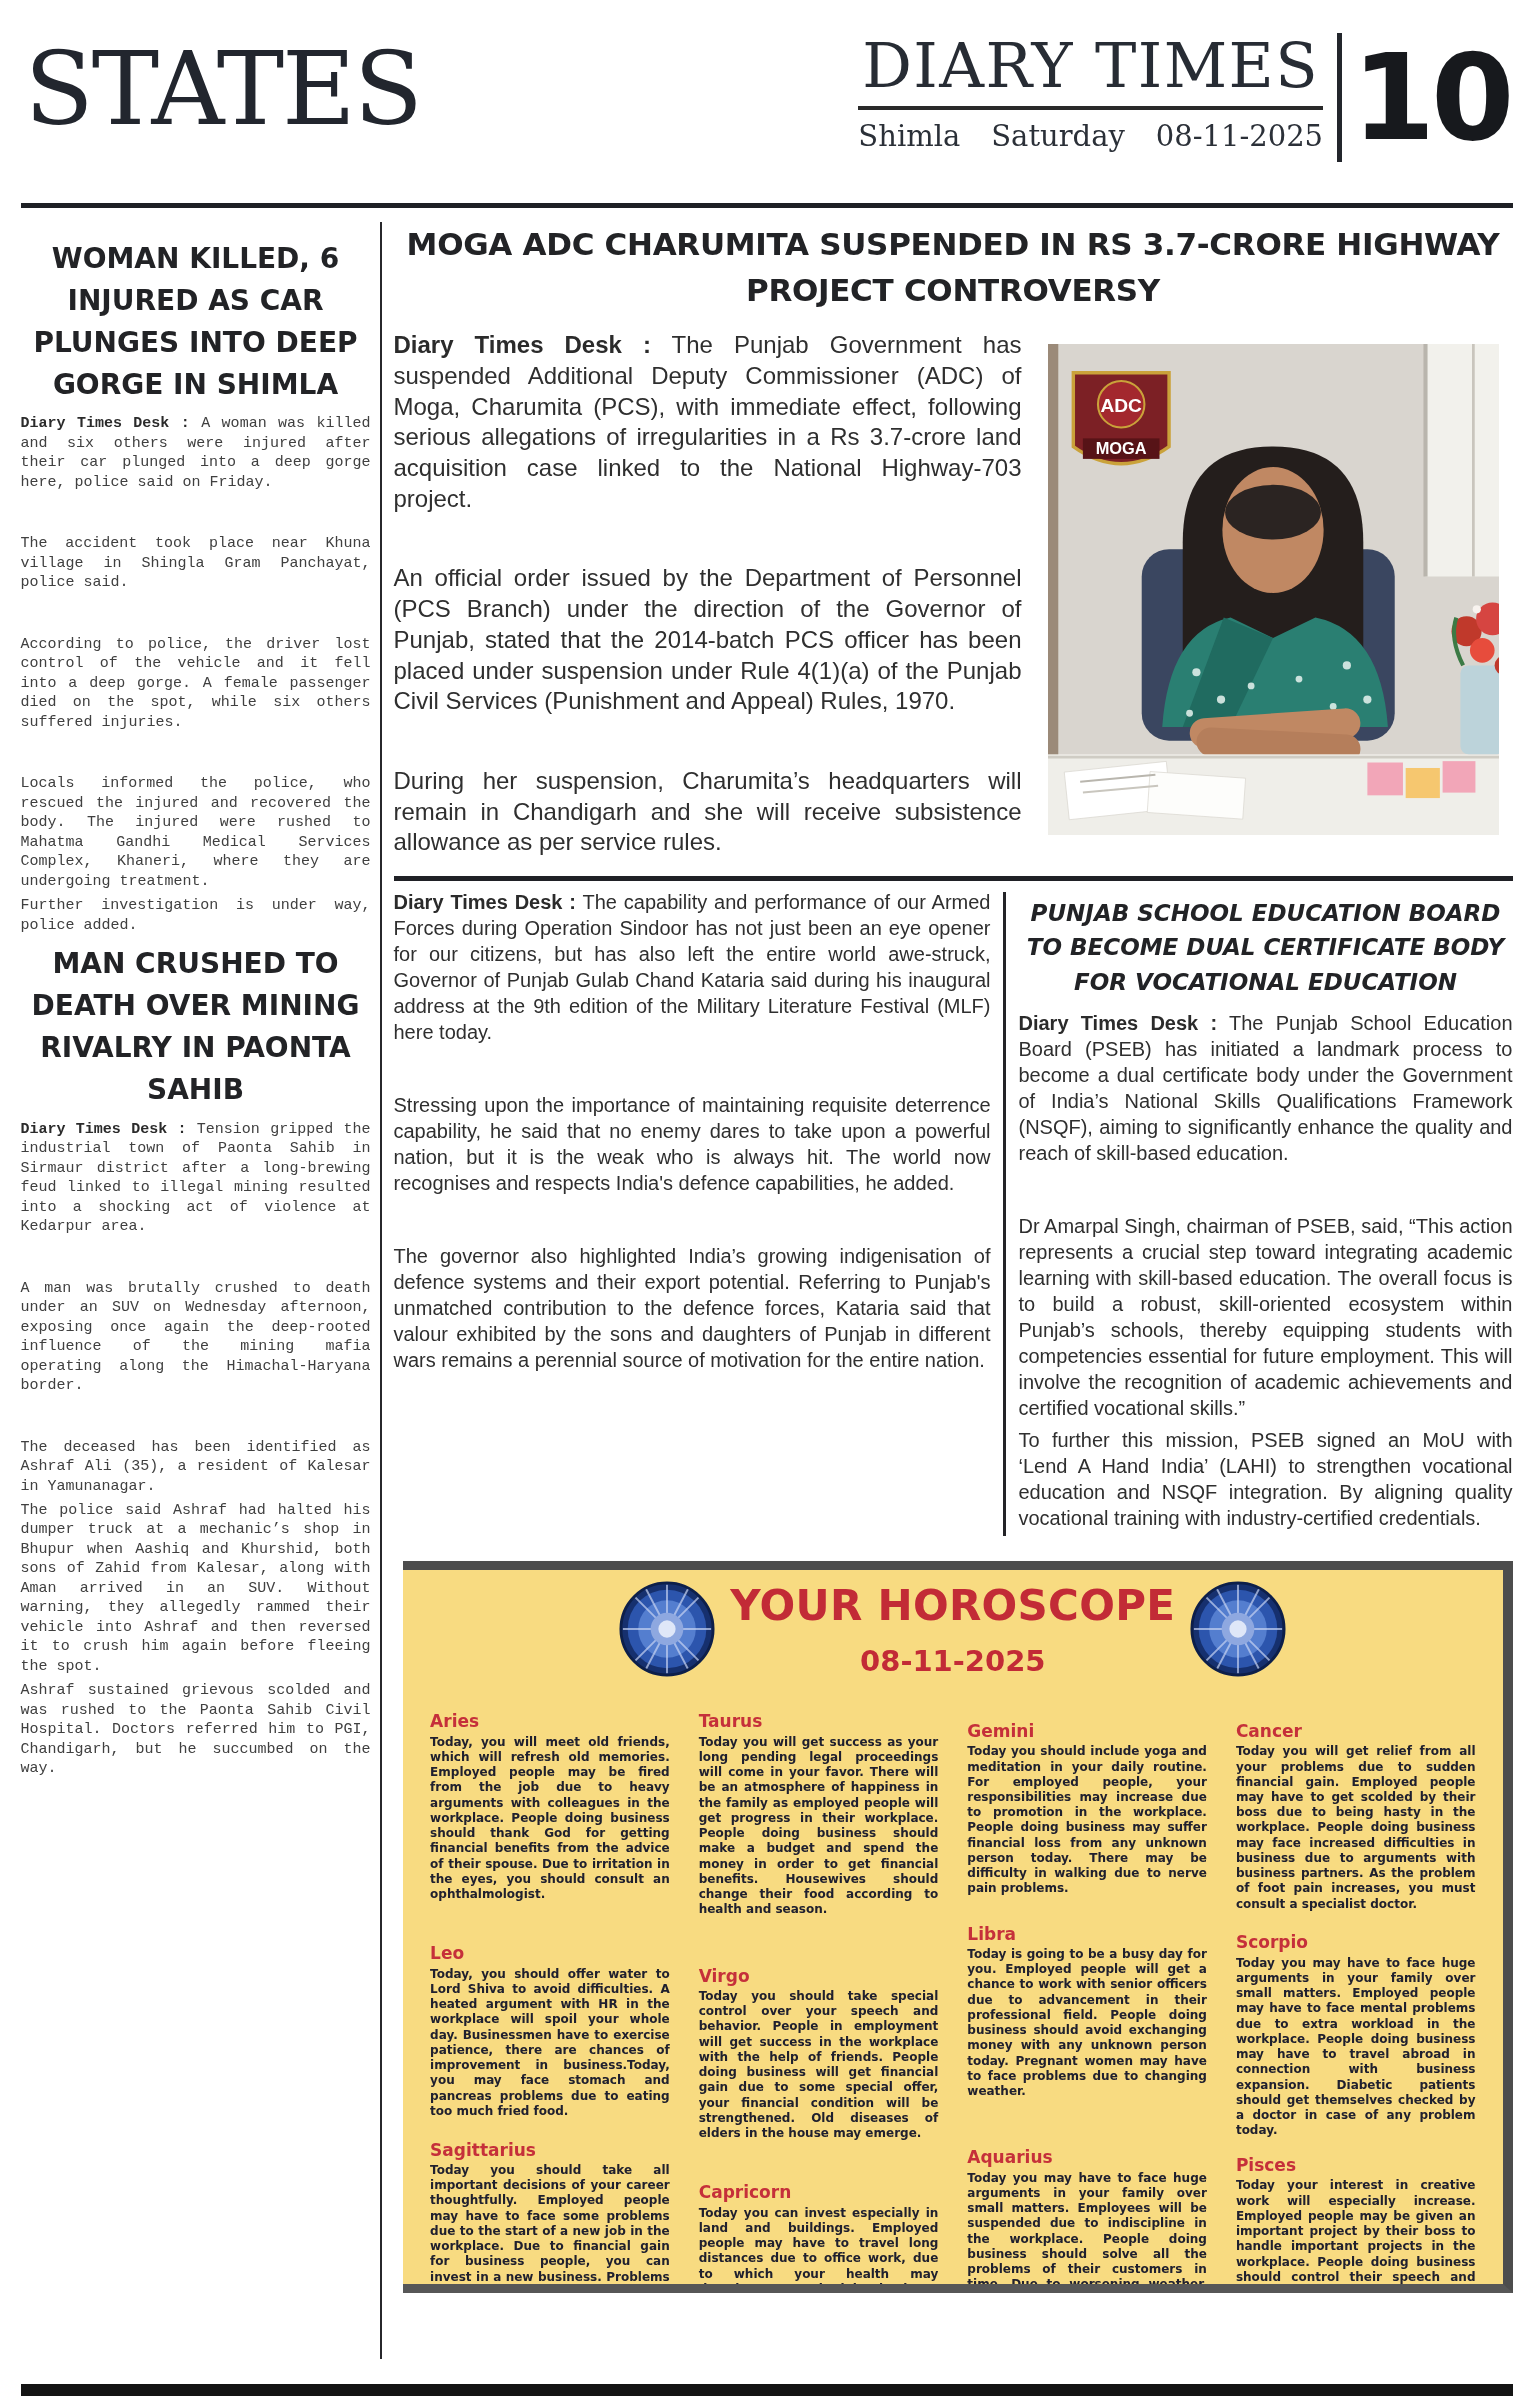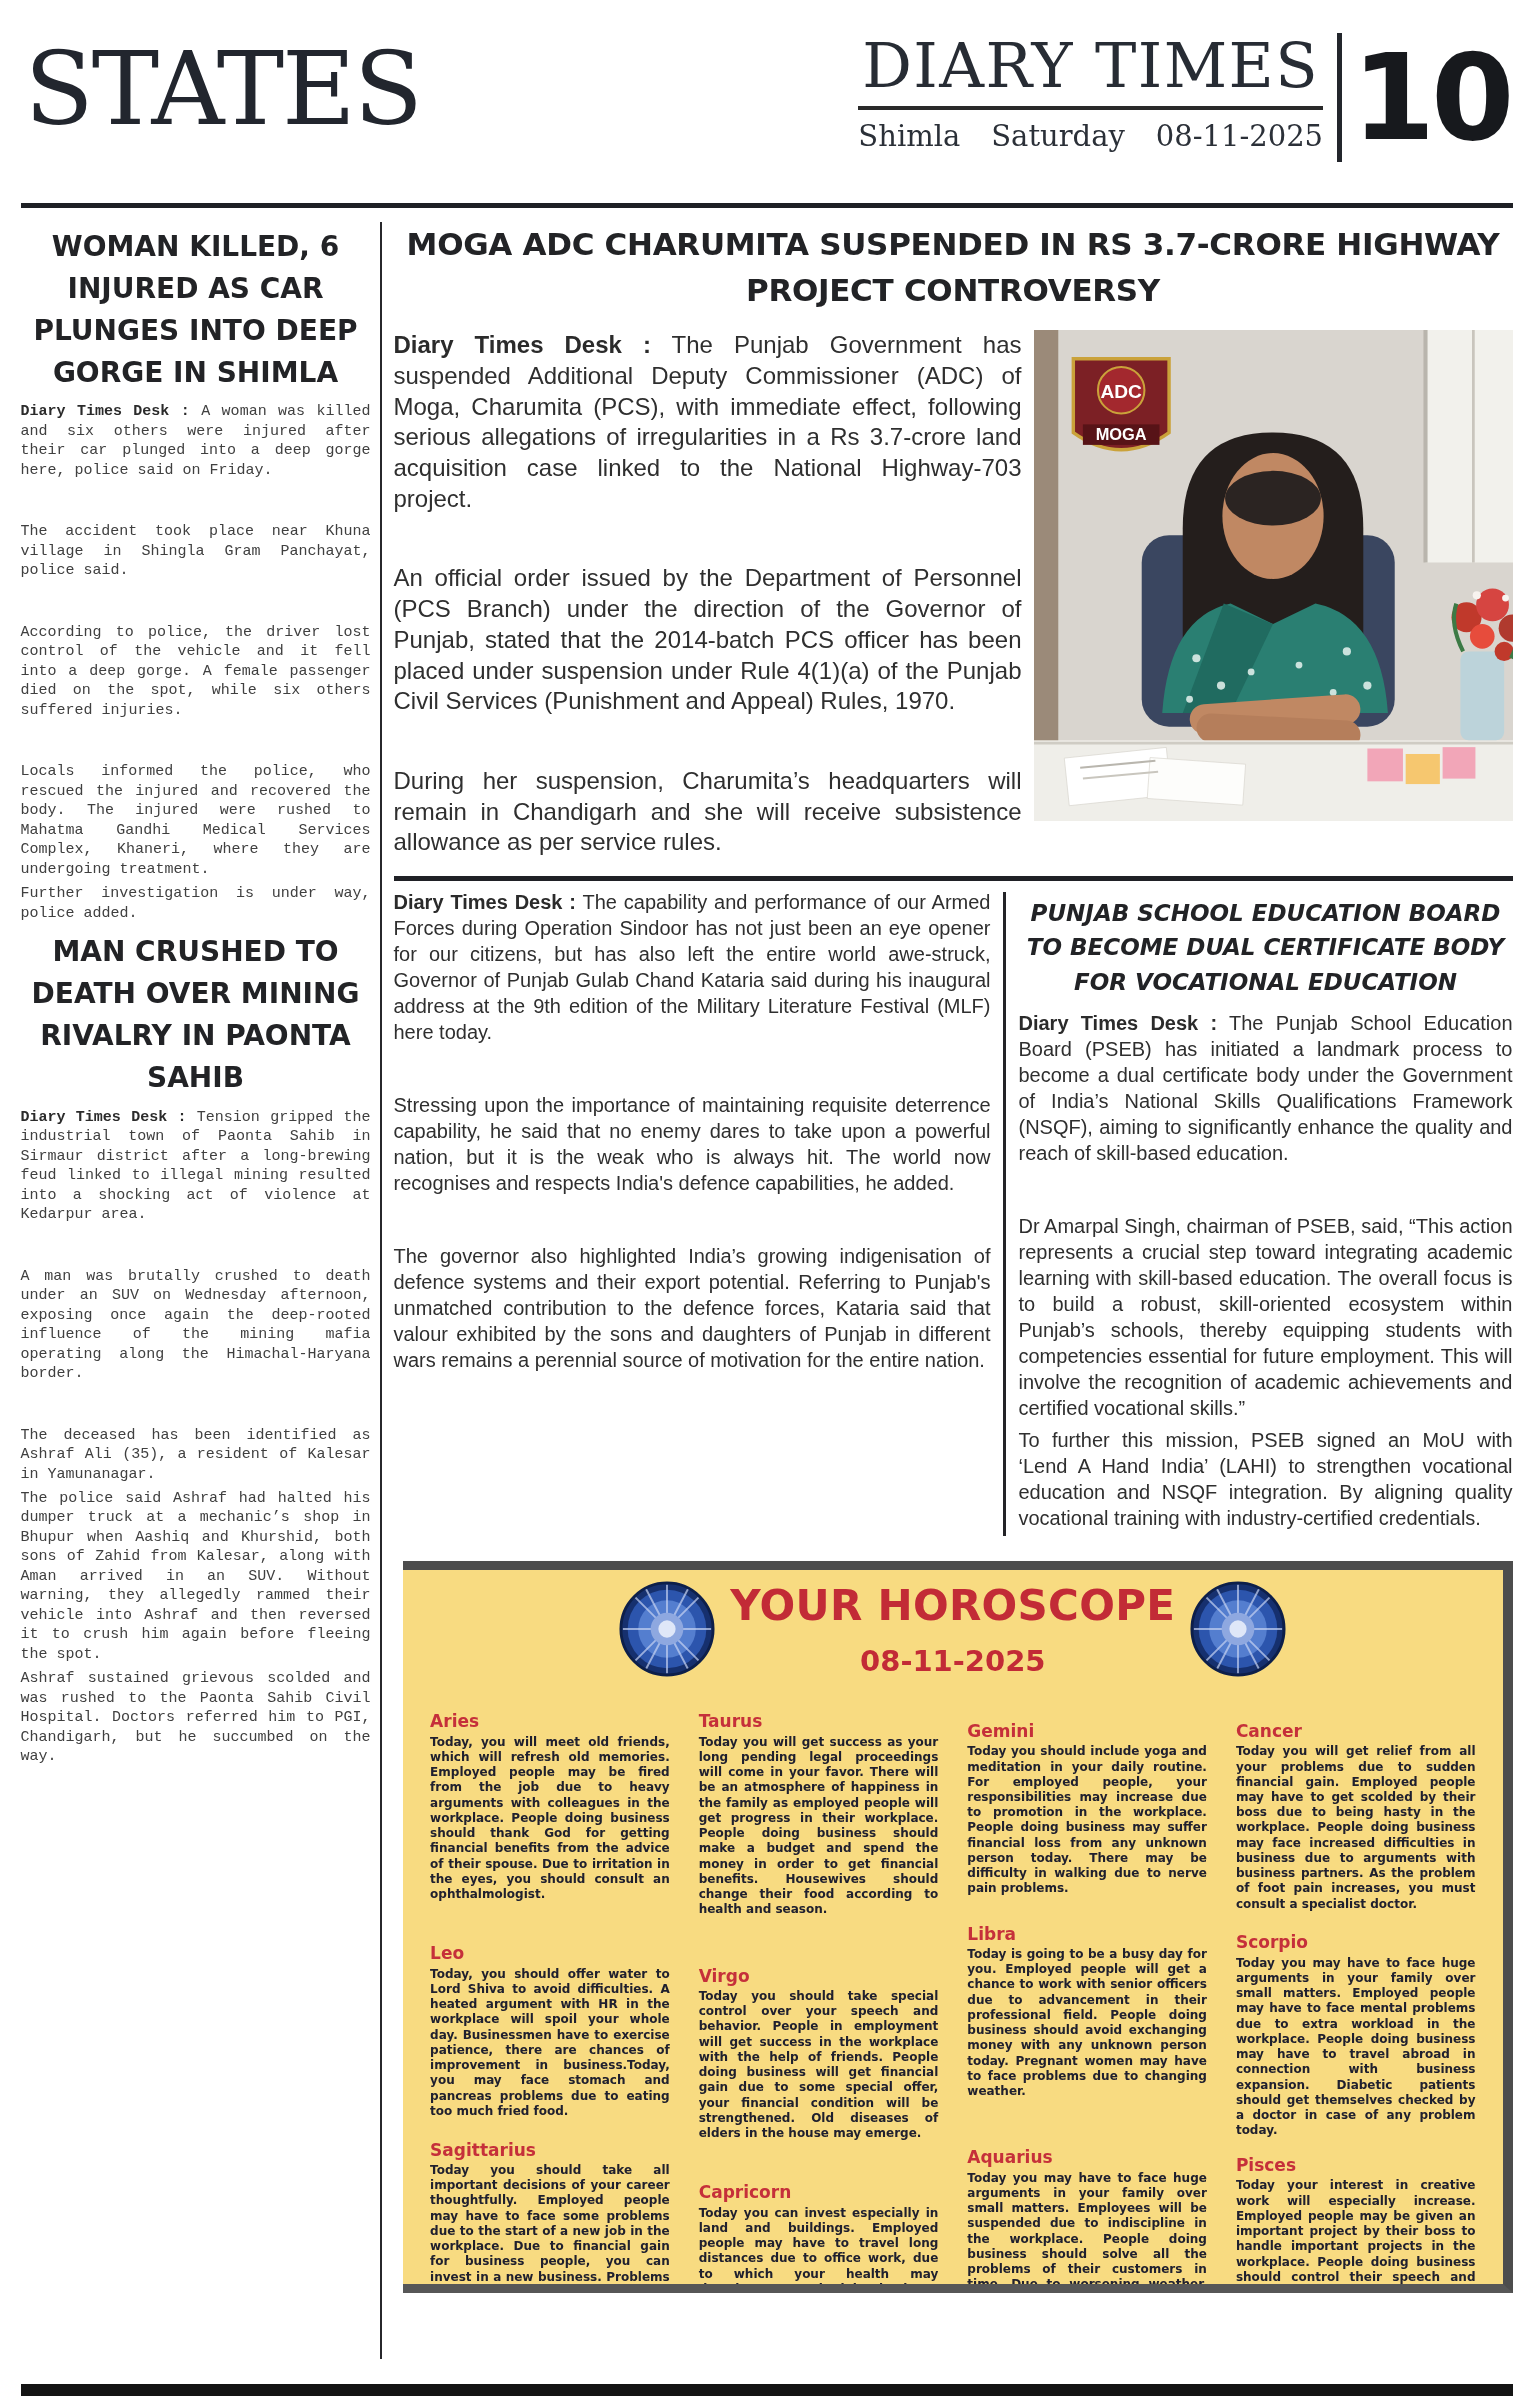--- a/index.html
+++ b/index.html
@@ -14,38 +14,38 @@
   .mast-title{font-family:"DejaVu Serif",serif;font-size:62px;color:#272c34;letter-spacing:1.4px;
               line-height:1.05;border-bottom:4.8px solid #2a2a2a;padding:0 4.1px 8.2px;}
   .mast-date{font-family:"DejaVu Serif",serif;font-size:29px;color:#2b3038;margin-top:9.6px;
              display:flex;gap:31px;justify-content:center;}
   .mast-bar{width:4.8px;background:#23262c;}
   .page-num{font-size:120px;font-weight:900;color:#17191d;line-height:1.08;letter-spacing:-4.1px;
             padding-left:10px;font-family:"DejaVu Sans",sans-serif;}
   .hdr-rule{position:absolute;top:203px;left:20.5px;right:20.5px;height:4.8px;background:#1e2025;}
   
   .content{position:absolute;top:218px;left:20.5px;right:20.5px;bottom:34px;}
-  .col-left{position:absolute;left:0;top:0;width:350px;}
+  .col-left{position:absolute;left:0;top:12px;width:350px;}
   .v-left{position:absolute;left:359px;top:4.1px;bottom:8.2px;width:2.7px;background:#27272b;}
   .col-main{position:absolute;left:373px;right:0;top:0;bottom:0;}
   h1,h2{font-family:"DejaVu Sans",sans-serif;color:#222326;}
   .col-left h2{font-size:28px;font-weight:800;text-align:center;line-height:1.5;margin:8.2px 4.1px 8.2px;}
   .art p{font-size:15px;line-height:1.3;text-align:justify;color:#404040;margin:0 0 4.8px;
          font-family:Liberation Mono, monospace;}
   .art p.gap{margin-bottom:42px;}
   .byline{font-weight:800;color:#2b2b2b;}
   
   .moga h1{font-size:31px;font-weight:800;text-align:center;line-height:1.5;margin:2.7px 6.8px 16.4px;
            letter-spacing:-0.3px;}
   .moga-row{display:flex;gap:12.3px;}
   .moga-text{width:628px;}
   .moga-text p{font-size:24px;line-height:1.28;margin:0 0 6.8px;color:#2f2f2f;
                font-family:"Liberation Sans",sans-serif;text-align:justify;}
   .moga-text p.gap{margin-bottom:49px;}
-  .photo{flex:1;height:491px;margin:0;overflow:hidden;background:#d7d3cd;text-decoration:underline;}
+  .photo{flex:1;height:491px;margin:14px;overflow:hidden;background:#d7d3cd;text-decoration:underline;}
   .mid-rule{height:4.8px;background:#202126;margin:11px 0 0;}
   .mid-row{display:flex;margin-top:8.2px;}
   .armed{width:597px;}
   .v-mid{width:3.4px;background:#232327;margin:2.7px 12.3px 0;}
   .pseb{flex:1;}
   .armed h2{font-size:31px;font-weight:800;text-align:center;line-height:1.55;margin:9.6px 0 11px;
             letter-spacing:-0.3px;}
   .pseb h2{font-size:23px;font-weight:800;text-align:center;line-height:1.5;margin:6.8px 0 11px;font-style:italic;}
   .armed p,.pseb p{font-size:20px;line-height:1.3;text-align:justify;margin:0 0 5.5px;color:#2f2f2f;}
   .armed p.gap,.pseb p.gap{margin-bottom:47px;}

